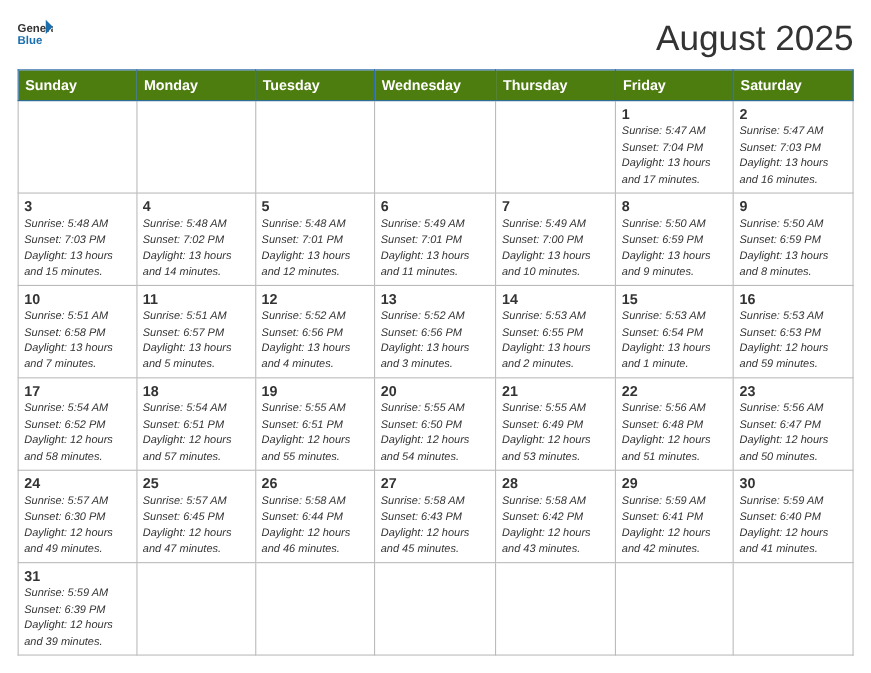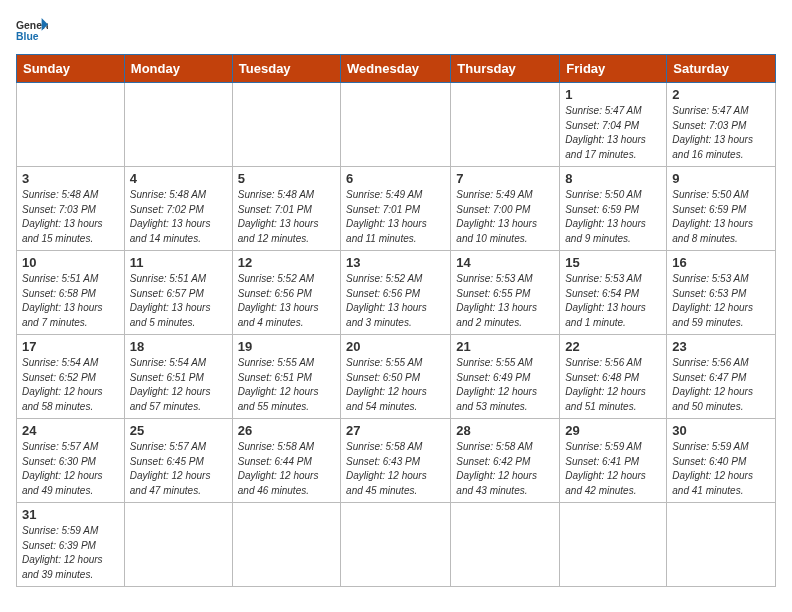--- a/index.html
+++ b/index.html
@@ -36,21 +36,21 @@
     .calendar-subtitle {
       font-size: 14px;
       color: #555;
     }
     .calendar-table {
       width: 100%;
       border-collapse: collapse;
       border: 1px solid #bbb;
     }
     .calendar-table th {
-      background-color: #c2410c;
+      background-color: #4d7c0f;
       color: #fff;
       text-align: left;
       padding: 6px 6px;
       font-size: 13px;
       font-weight: bold;
       border: 1px solid #2e6da8;
     }
     .calendar-table td {
       border: 1px solid #bbb;
       vertical-align: top;
@@ -82,20 +82,21 @@
 
 <div class="header-area">
   <div class="logo">
     <svg class="logo-icon" viewBox="0 0 40 34">
       <text x="0" y="16" font-size="13" font-weight="bold" fill="#333">General</text>
       <text x="0" y="30" font-size="13" font-weight="bold" fill="#1a6faf">Blue</text>
       <polygon points="32,2 40,10 32,18" fill="#1a6faf"></polygon>
     </svg>
   </div>
   <div class="title-area">
+    <div class="calendar-title">August 2025</div>
   </div>
 </div>
 
 <table class="calendar-table">
   <thead>
     <tr>
     <th>Sunday</th>
         <th>Monday</th>
         <th>Tuesday</th>
         <th>Wednesday</th>

